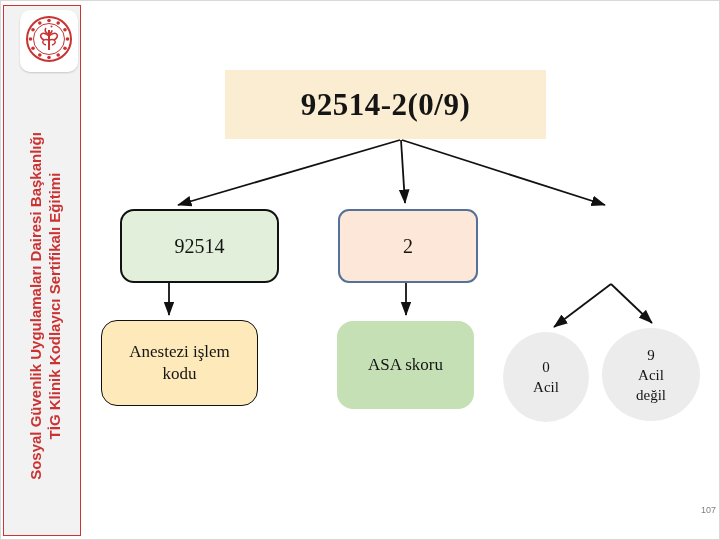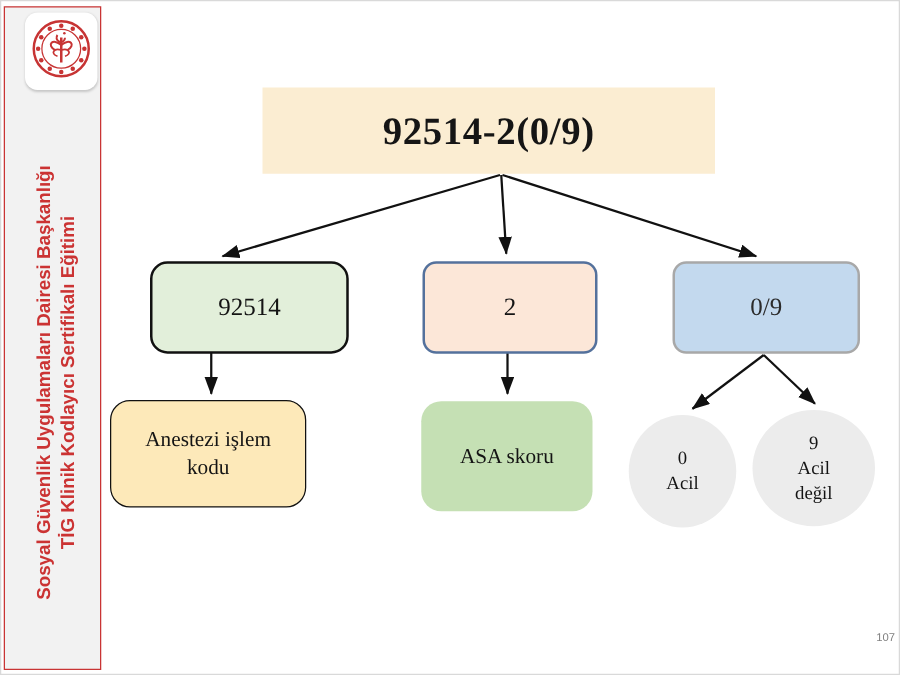--- a/index.html
+++ b/index.html
@@ -22,35 +22,35 @@
   .vtext{
     position:absolute;left:-189px;top:281px;width:460px;height:38px;
     transform:rotate(-90deg);
     text-align:center;
     font-family:"Liberation Sans", sans-serif;
     font-weight:bold;font-size:15px;line-height:19px;color:#cb3333;
     white-space:nowrap;
   }
   
   .title-box{
-    position:absolute;left:209px;top:69px;width:362px;height:69px;
+    position:absolute;left:224px;top:69px;width:321px;height:69px;
     background:#fbedd2;display:flex;align-items:center;justify-content:center;
     font-weight:bold;font-size:31px;color:#151515;letter-spacing:.5px;
   }
   
   .edges{position:absolute;left:0;top:0;width:720px;height:540px;pointer-events:none;}
   
   .node{
     position:absolute;display:flex;align-items:center;justify-content:center;
     text-align:center;color:#141414;white-space:pre-line;
   }
   .n-code   {left:88px; top:208px;width:155px;height:70px;background:#e2efda;border:2.5px solid #111;border-radius:14px;font-size:20px;margin-left:31px;}
   .n-suffix {left:337px;top:208px;width:136px;height:70px;background:#fce7d8;border:2px solid #54719c;border-radius:11px;font-size:20px;}
   .n-flag   {left:537px;top:208px;width:146px;height:70px;background:#c3d9ee;border:2px solid #a8a8a8;border-radius:11px;font-size:20px;color:#2b2b2b;}
-  .n-codedesc{left:87px;top:319px;width:155px;height:84px;background:#fde9b9;border:1.5px solid #111;border-radius:16px;font-size:17px;line-height:22px;}
+  .n-codedesc{left:100px;top:319px;width:155px;height:84px;background:#fde9b9;border:1.5px solid #111;border-radius:16px;font-size:17px;line-height:22px;}
   .n-asadesc {left:336px;top:320px;width:137px;height:88px;background:#c5e0b4;border:none;border-radius:16px;font-size:17px;}
   .n-circ0  {left:502px;top:331px;width:86px;height:90px;background:#ececec;border-radius:50%;font-size:15px;line-height:20px;}
   .n-circ9  {left:601px;top:327px;width:98px;height:93px;background:#ececec;border-radius:50%;font-size:15px;line-height:20px;}
   
   .pagenum{
     position:absolute;right:3px;top:504px;
     font-family:"Liberation Sans", sans-serif;font-size:9px;color:#808080;
   }
 </style>
 </head>
@@ -108,21 +108,20 @@
       <path d="M401,139 L604,204" marker-end="url(#arr)"></path>
       <path d="M168,279 L168,314" marker-end="url(#arr)"></path>
       <path d="M405,279 L405,314" marker-end="url(#arr)"></path>
       <path d="M610,283 L553,326" marker-end="url(#arr)"></path>
       <path d="M610,283 L651,322" marker-end="url(#arr)"></path>
     </g>
   </svg>
 
   <div class="node n-code">92514</div>
   <div class="node n-suffix">2</div>
-  <div class="node n-flag">0/9</div>
 
   <div class="node n-codedesc">Anestezi işlem
 kodu</div>
   <div class="node n-asadesc">ASA skoru</div>
   <div class="node n-circ0">0
 Acil</div>
   <div class="node n-circ9">9
 Acil
 değil</div>
 

